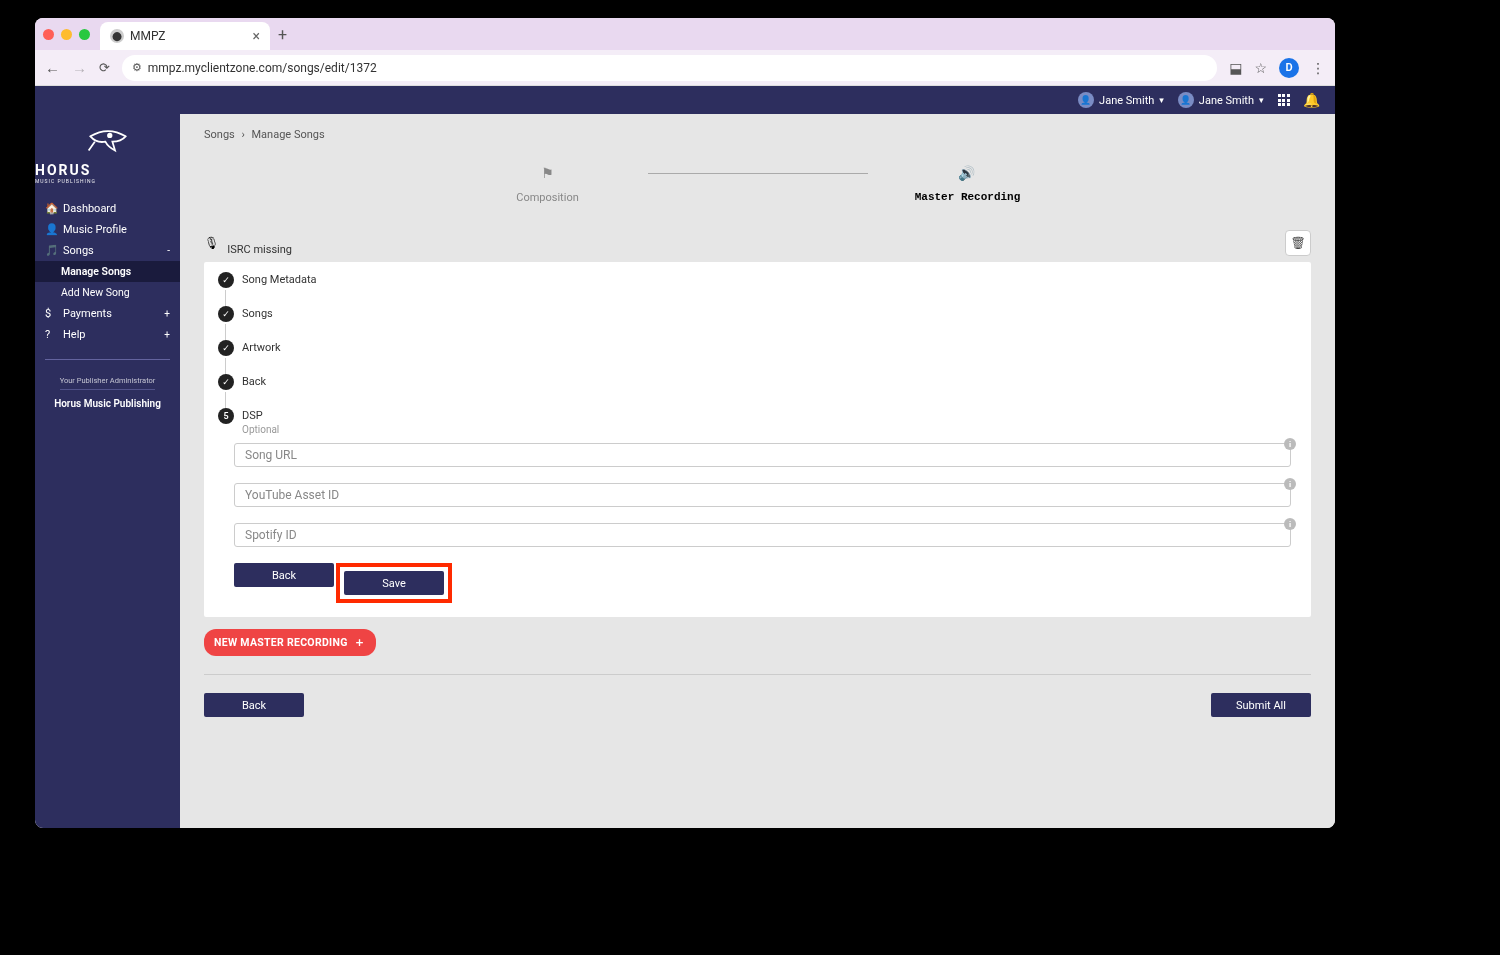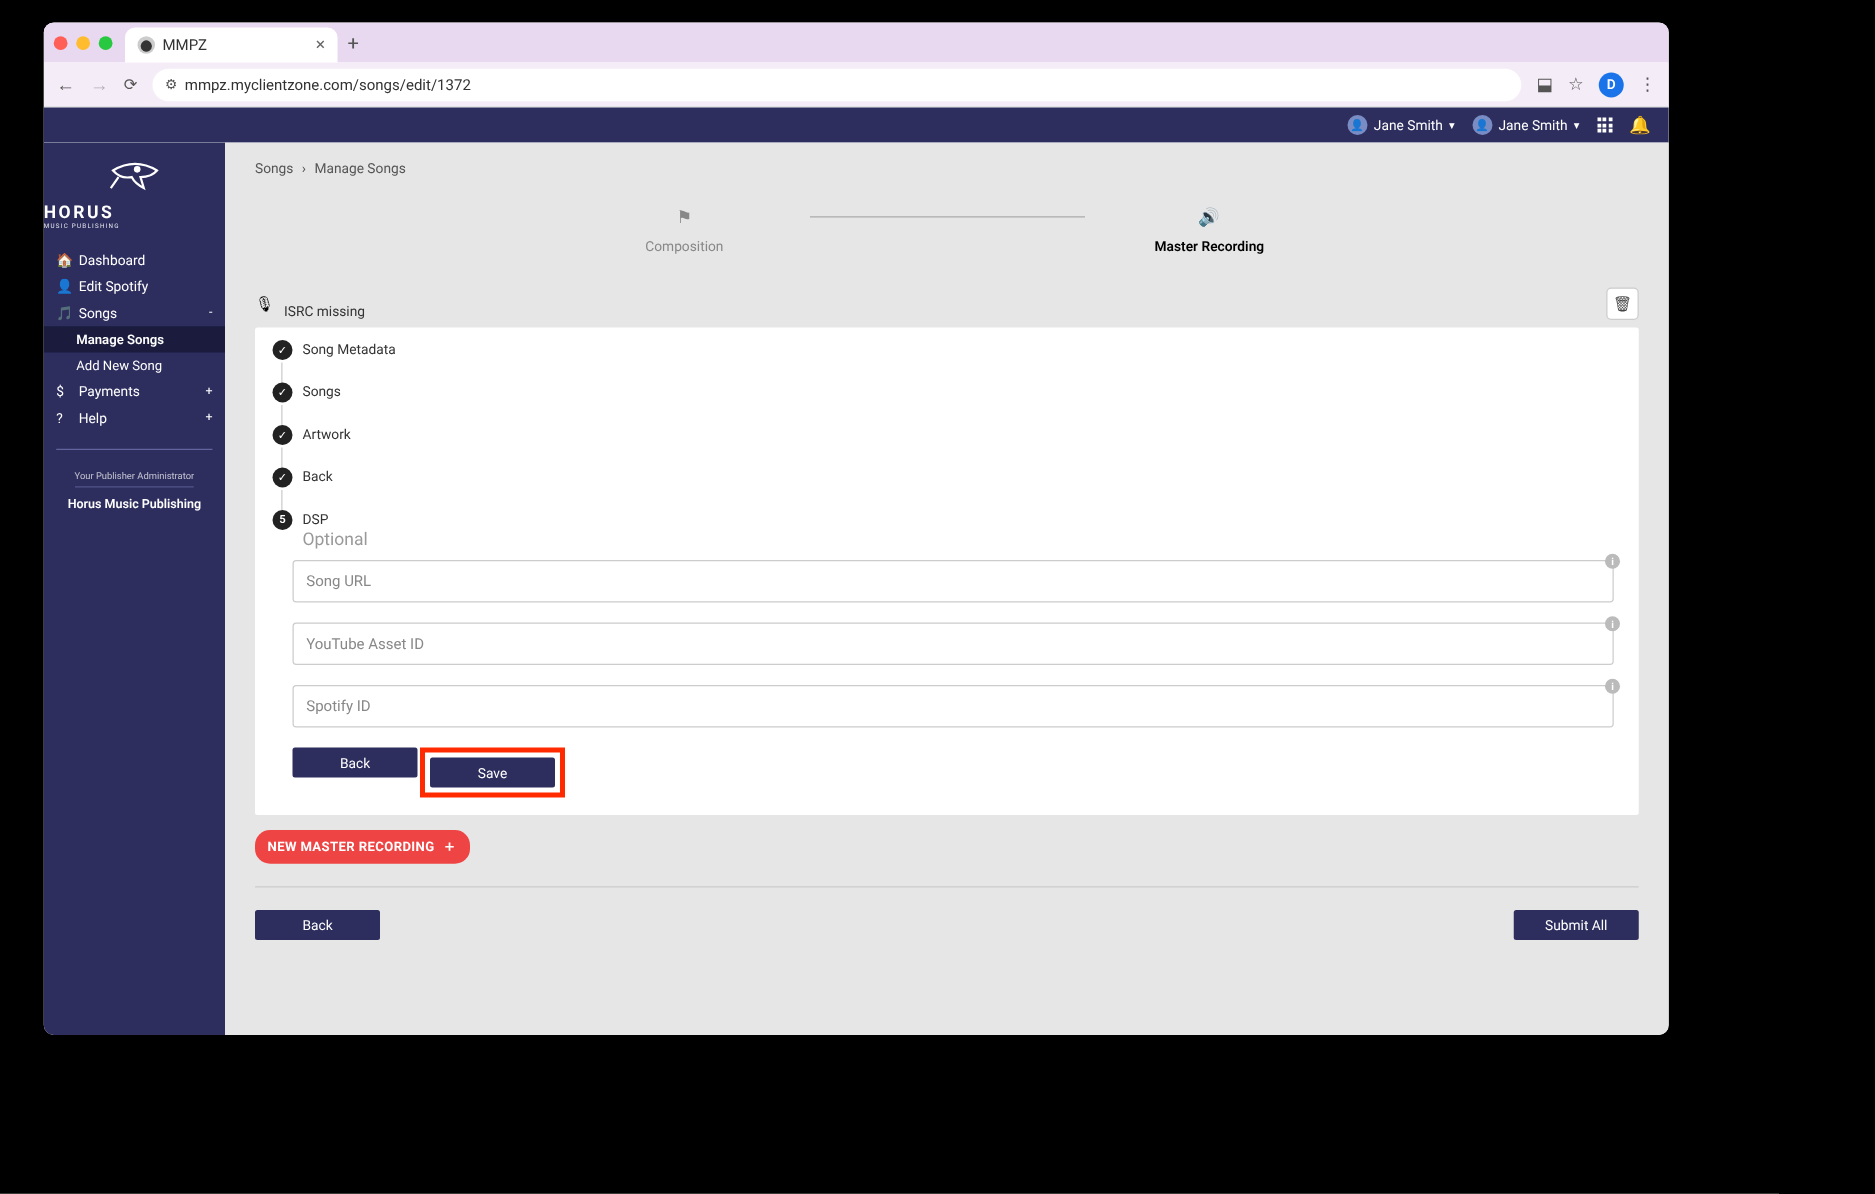--- a/index.html
+++ b/index.html
@@ -60,46 +60,46 @@
 .content { flex: 1; background: #e6e6e6; overflow-y: auto; padding-bottom: 30px; }
 .breadcrumb { padding: 14px 24px; font-size: 11px; color: #555; }
 .breadcrumb span { margin: 0 4px; }
 .bc-link { color: #555; }
 
 .stepper { display: flex; justify-content: center; align-items: flex-start; gap: 0; margin: 8px 0 20px; }
 .step { display: flex; flex-direction: column; align-items: center; width: 200px; position: relative; }
 .step-icon { width: 20px; height: 20px; display: flex; align-items: center; justify-content: center; font-size: 14px; color: #888; }
 .step.active .step-icon { color: #000; }
 .step-label { font-size: 11px; margin-top: 8px; color: #888; }
-.step.active .step-label { color: #000; font-weight: 600; }
+.step.active .step-label { color: #000; font-weight: 600; font-family: Liberation Mono, monospace; }
 .step-line { width: 220px; height: 1px; background: #aaa; margin-top: 10px; }
 
 .main-pad { padding: 0 24px; }
 h1.page-title { font-size: 20px; font-weight: 700; color: #222; margin-bottom: 20px; }
 
 .record-header { display: flex; align-items: center; padding: 6px 0; }
 .mic-icon { font-size: 12px; margin-right: 8px; }
 .record-title { font-size: 11px; color: #333; flex: 1; margin-top: 13px; }
 .trash-btn { width: 26px; height: 26px; background: #fff; border: 1px solid #ccc; border-radius: 4px; display: flex; align-items: center; justify-content: center; font-size: 12px; cursor: pointer; color: #444; }
 
 .record-card { background: #fff; border-radius: 2px; padding: 10px 0 14px; }
 .vsteps { list-style: none; padding-left: 14px; }
 .vstep { display: flex; align-items: flex-start; margin-bottom: 18px; }
 .vstep:last-of-type { margin-bottom: 8px; }
 .vstep-badge { width: 16px; height: 16px; border-radius: 50%; background: #222; color: #fff; display: flex; align-items: center; justify-content: center; font-size: 9px; flex-shrink: 0; position: relative; }
 .vstep-badge.check::after { content: "✓"; font-size: 9px; }
 .vstep-badge.num { font-weight: 600; }
 .vstep-line { position: absolute; left: 7px; top: 18px; width: 1px; height: 20px; background: #ccc; }
 .vstep-labels { margin-left: 8px; }
 .vstep-label { font-size: 11px; color: #333; line-height: 16px; }
-.vstep-sublabel { font-size: 14px; color: #999; }
+.vstep-sublabel { font-size: 10px; color: #999; }
 
 .dsp-fields { padding: 0 20px 0 30px; }
 .field-wrap { position: relative; margin-bottom: 16px; }
-.field { width: 100%; height: 34px; border: 1px solid #ccc; border-radius: 3px; padding: 0 10px; font-size: 12px; color: #333; }
+.field { width: 100%; height: 24px; border: 1px solid #ccc; border-radius: 3px; padding: 0 10px; font-size: 12px; color: #333; }
 .field::placeholder { color: #888; }
 .info-dot { position: absolute; right: -5px; top: -5px; width: 12px; height: 12px; border-radius: 50%; background: #bbb; color: #fff; font-size: 8px; display: flex; align-items: center; justify-content: center; cursor: pointer; font-weight: 700; }
 
 .card-buttons { padding-left: 30px; display: flex; gap: 6px; }
 .btn { width: 100px; height: 24px; border: none; color: #fff; font-size: 11px; cursor: pointer; border-radius: 2px; }
 .btn-dark { background: #2d2e5e; }
 .save-highlight { border: 4px solid #ff2a00; padding: 4px; display: inline-block; margin-left: -4px; }
 
 .new-master { margin-top: 12px; display: inline-flex; align-items: center; background: #ef4444; color: #fff; font-size: 10.5px; font-weight: 700; padding: 5px 10px; border-radius: 12px; cursor: pointer; gap: 6px; letter-spacing: 0.3px; }
 .new-master .plus { font-size: 12px; }
@@ -180,21 +180,21 @@
           <div class="logo-text">HORUS</div>
           <div class="logo-sub">MUSIC PUBLISHING</div>
         </div>
         <ul class="nav">
           <li>
               <span class="nav-icon">🏠</span>
               <span>Dashboard</span>
             </li>
           <li>
               <span class="nav-icon">👤</span>
-              <span>Edit Spotify</span>
+              <span>Music Profile</span>
             </li>
           <li>
               <span class="nav-icon">🎵</span>
               <span>Songs</span>
               <span class="expand">-</span>
             </li>
           <li class="sub active">
               <span>Manage Songs</span>
             </li>
           <li class="sub">

